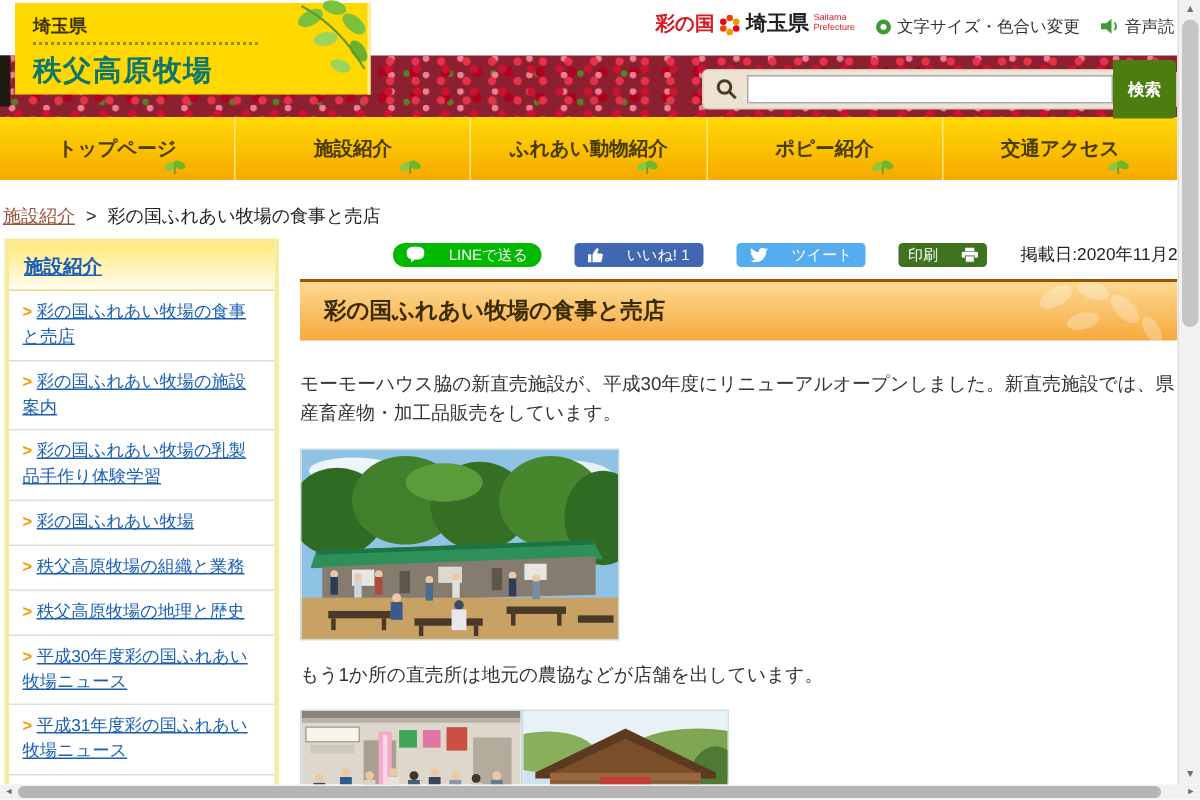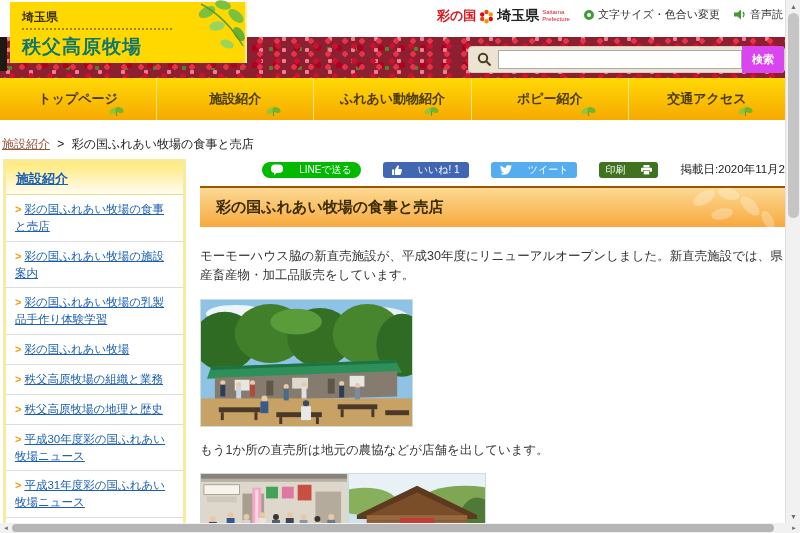--- a/index.html
+++ b/index.html
@@ -18,32 +18,32 @@
       radial-gradient(circle at 15px 6px, #ff9aa8 1.5px, transparent 2px) 0 0/13px 9px,
       radial-gradient(circle at 10px 12px, #55812d 2px, transparent 2.5px) 0 0/29px 19px,
       #8c2030; }
   .flower-strip::before { content:""; position:absolute; left:0; top:0; width:7px; height:34px; background:#1d1a10; }
   .logo-box { position:absolute; top:2px; left:10px; width:237px; height:61px;
     background:#ffd800; padding:7px 12px 6px; border-right:2px solid #ffef9a; z-index:3; }
   .logo-pref { font-size:12px; font-weight:bold; color:#3a3000; }
   .logo-dots { width:150px; border-bottom:2px dotted #9a8a10; margin:2px 0 4px; }
   .logo-site { font-size:19px; font-weight:bold; color:#0f766e; letter-spacing:1px; }
   .logo-leaves { position:absolute; top:-2px; right:-14px; z-index:4; }
-  .utility { position:absolute; top:7px; right:2px; display:flex; align-items:flex-start; gap:14px; z-index:2; }
+  .utility { position:absolute; top:7px; right:2px; display:flex; align-items:flex-end; gap:14px; z-index:2; }
   .brand { display:flex; align-items:center; gap:3px; cursor:pointer; }
   .brand .sai { color:#d71920; font-size:13px; font-weight:bold; }
   .brand .saitama { color:#222; font-size:14px; font-weight:bold; }
   .brand .romaji { color:#d71920; font-size:6px; line-height:1.2; }
   .util-item { display:flex; align-items:center; gap:4px; font-size:11px; color:#333; cursor:pointer; white-space:nowrap; }
   .ring-icon { display:inline-block; width:10px; height:10px; border:3px solid #3f9c35; border-radius:50%; }
   .audio-wrap { max-width:58px; overflow:hidden; }
   .search-bar { position:absolute; top:46px; left:468px; width:317px; height:27px; z-index:2;
     background:#ece3d2; border:1px solid #d8cdb8; border-radius:4px; display:flex; align-items:center; padding-left:8px; }
   .search-bar input { flex:1; height:19px; border:1px solid #aaa; margin-left:6px; font-size:11px; padding:0 4px; }
-  .search-bar button { width:42px; height:27px; margin-left:0; border:0; background:#d946ef; color:#fff;
+  .search-bar button { width:42px; height:39px; margin-left:0; border:0; background:#4d7c0f; color:#fff;
     font-weight:bold; font-size:11px; border-radius:0 3px 3px 0; cursor:pointer;
     font-family:"Liberation Sans","DejaVu Sans",sans-serif; }
 
   
   .nav { display:flex; height:42px; background:linear-gradient(#ffd905,#f6a900); }
   .nav-item { flex:1; position:relative; display:flex; align-items:center; justify-content:center;
     font-size:13px; font-weight:bold; color:#4a3b00; border-right:1px solid #ffe780; cursor:pointer; }
   .nav-item:last-child { border-right:0; }
   .nav-item svg { position:absolute; bottom:3px; right:32px; }
 

